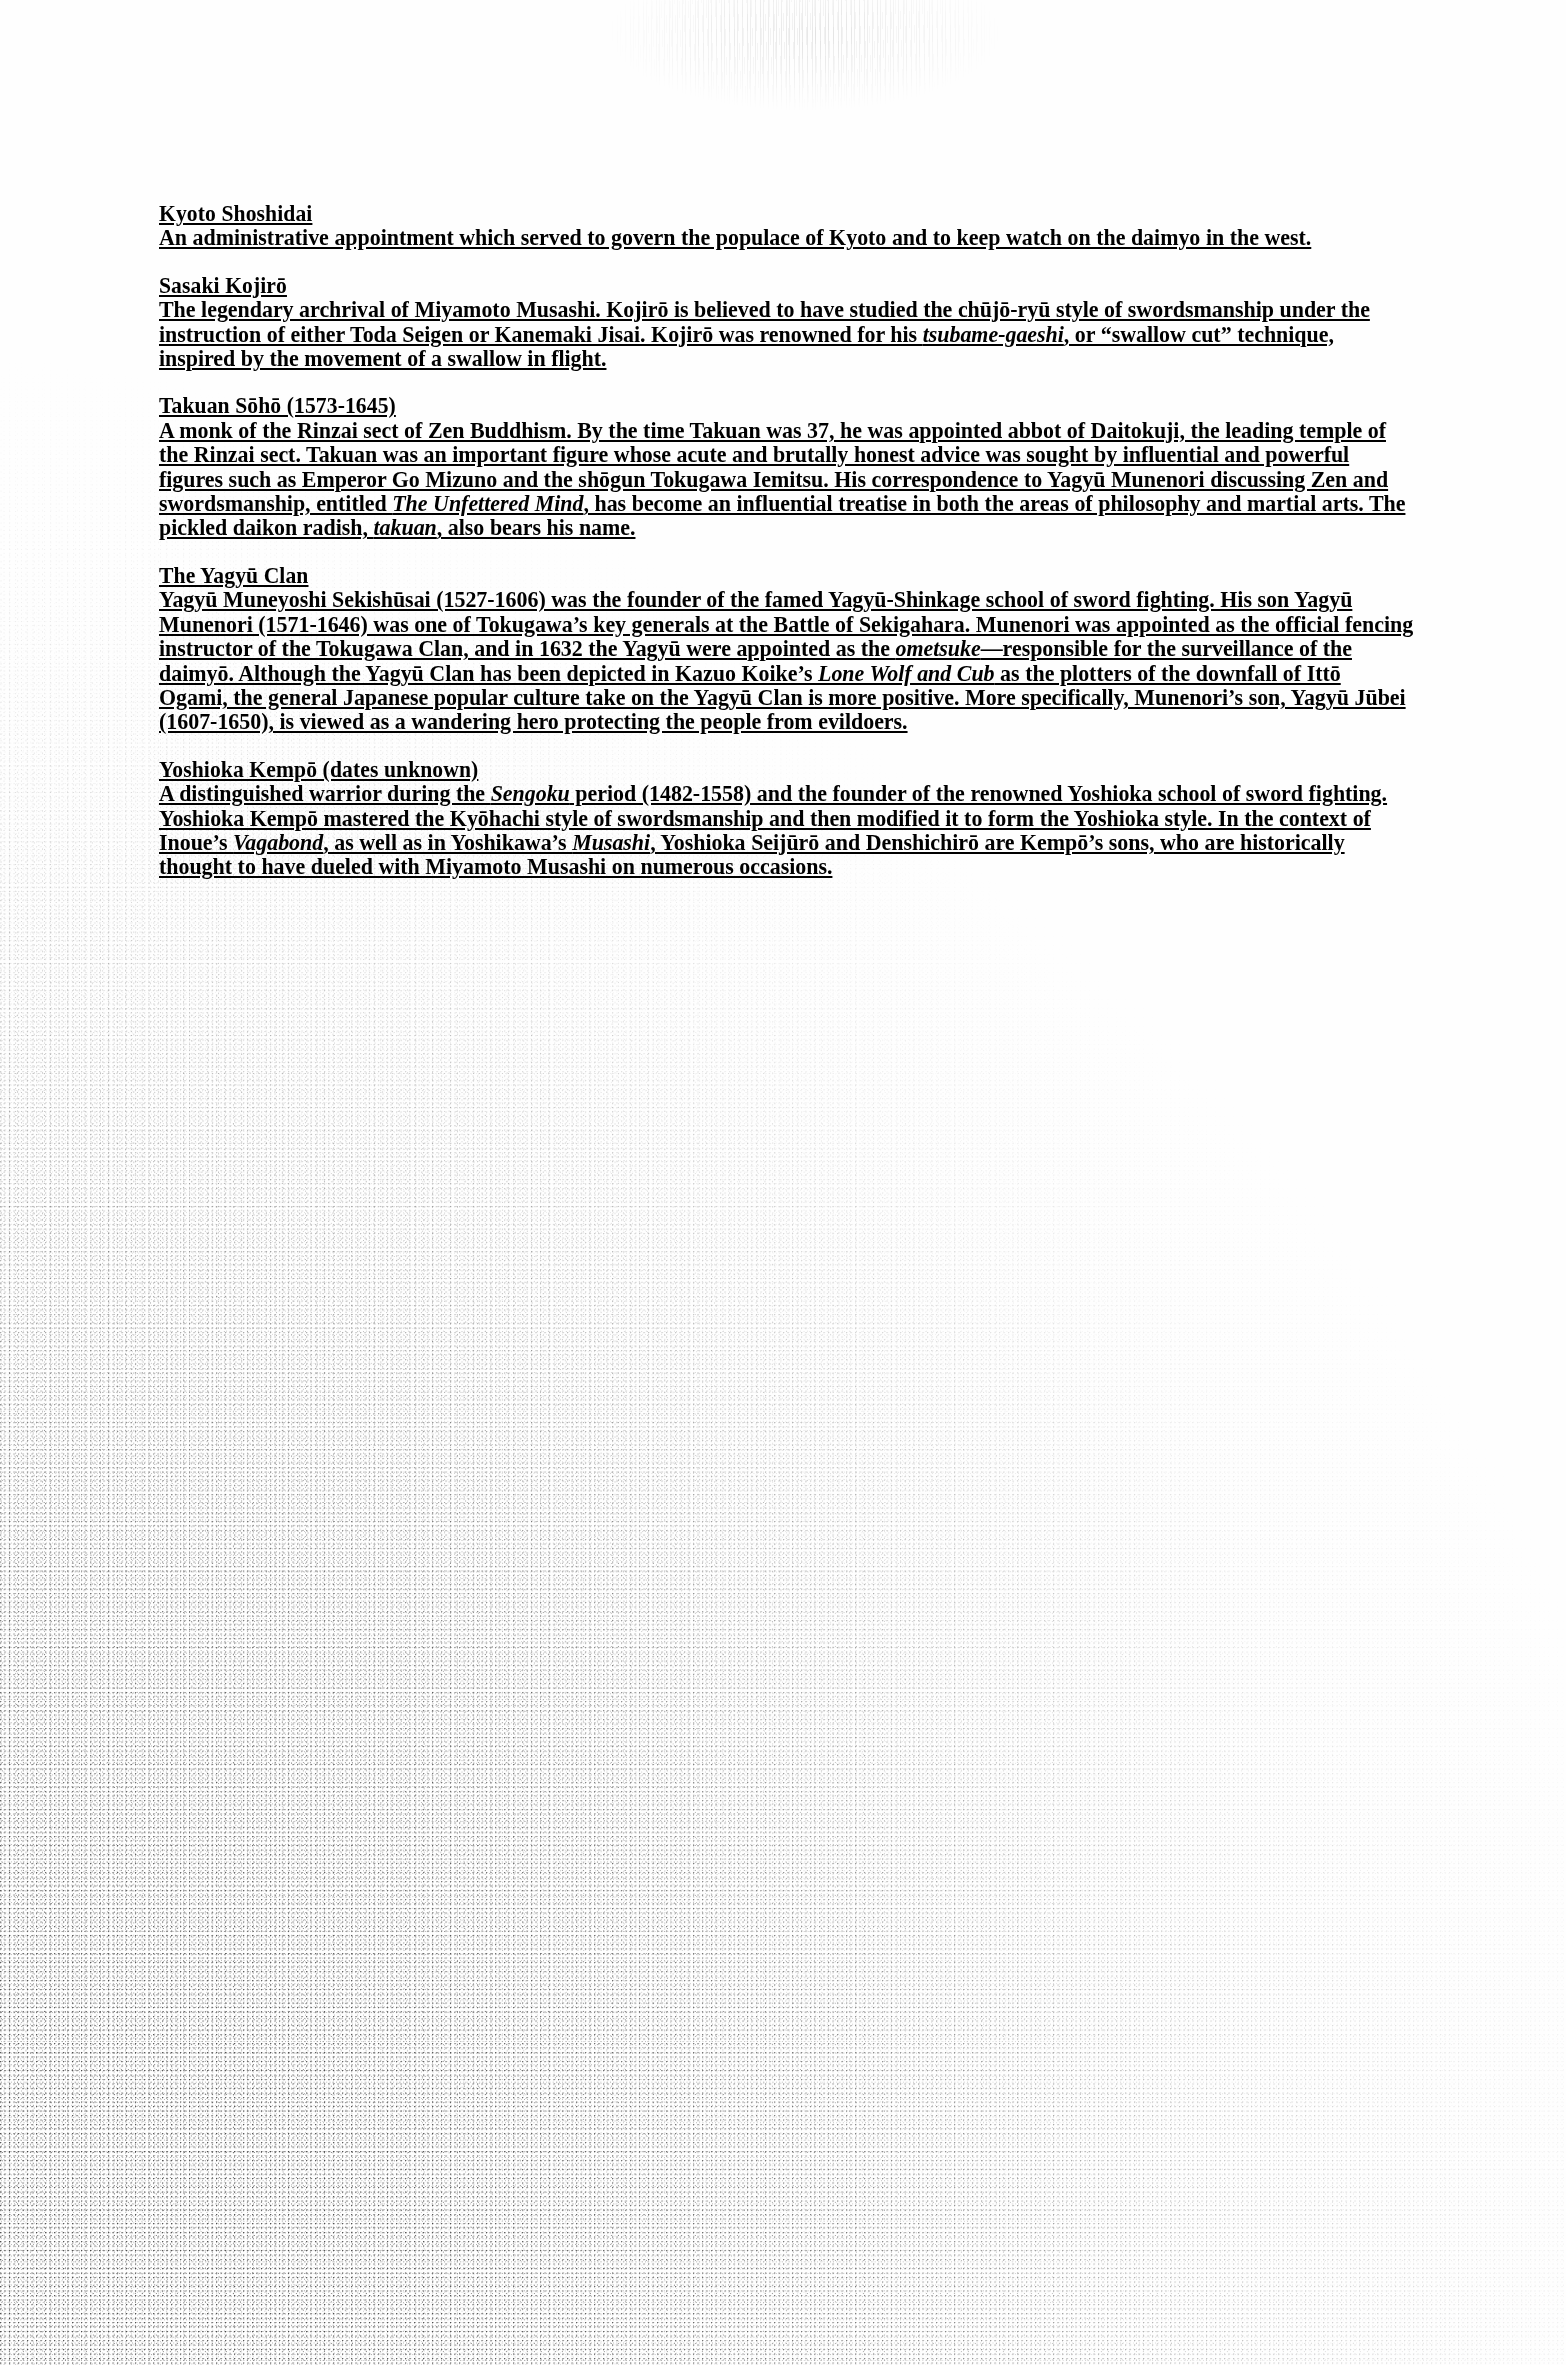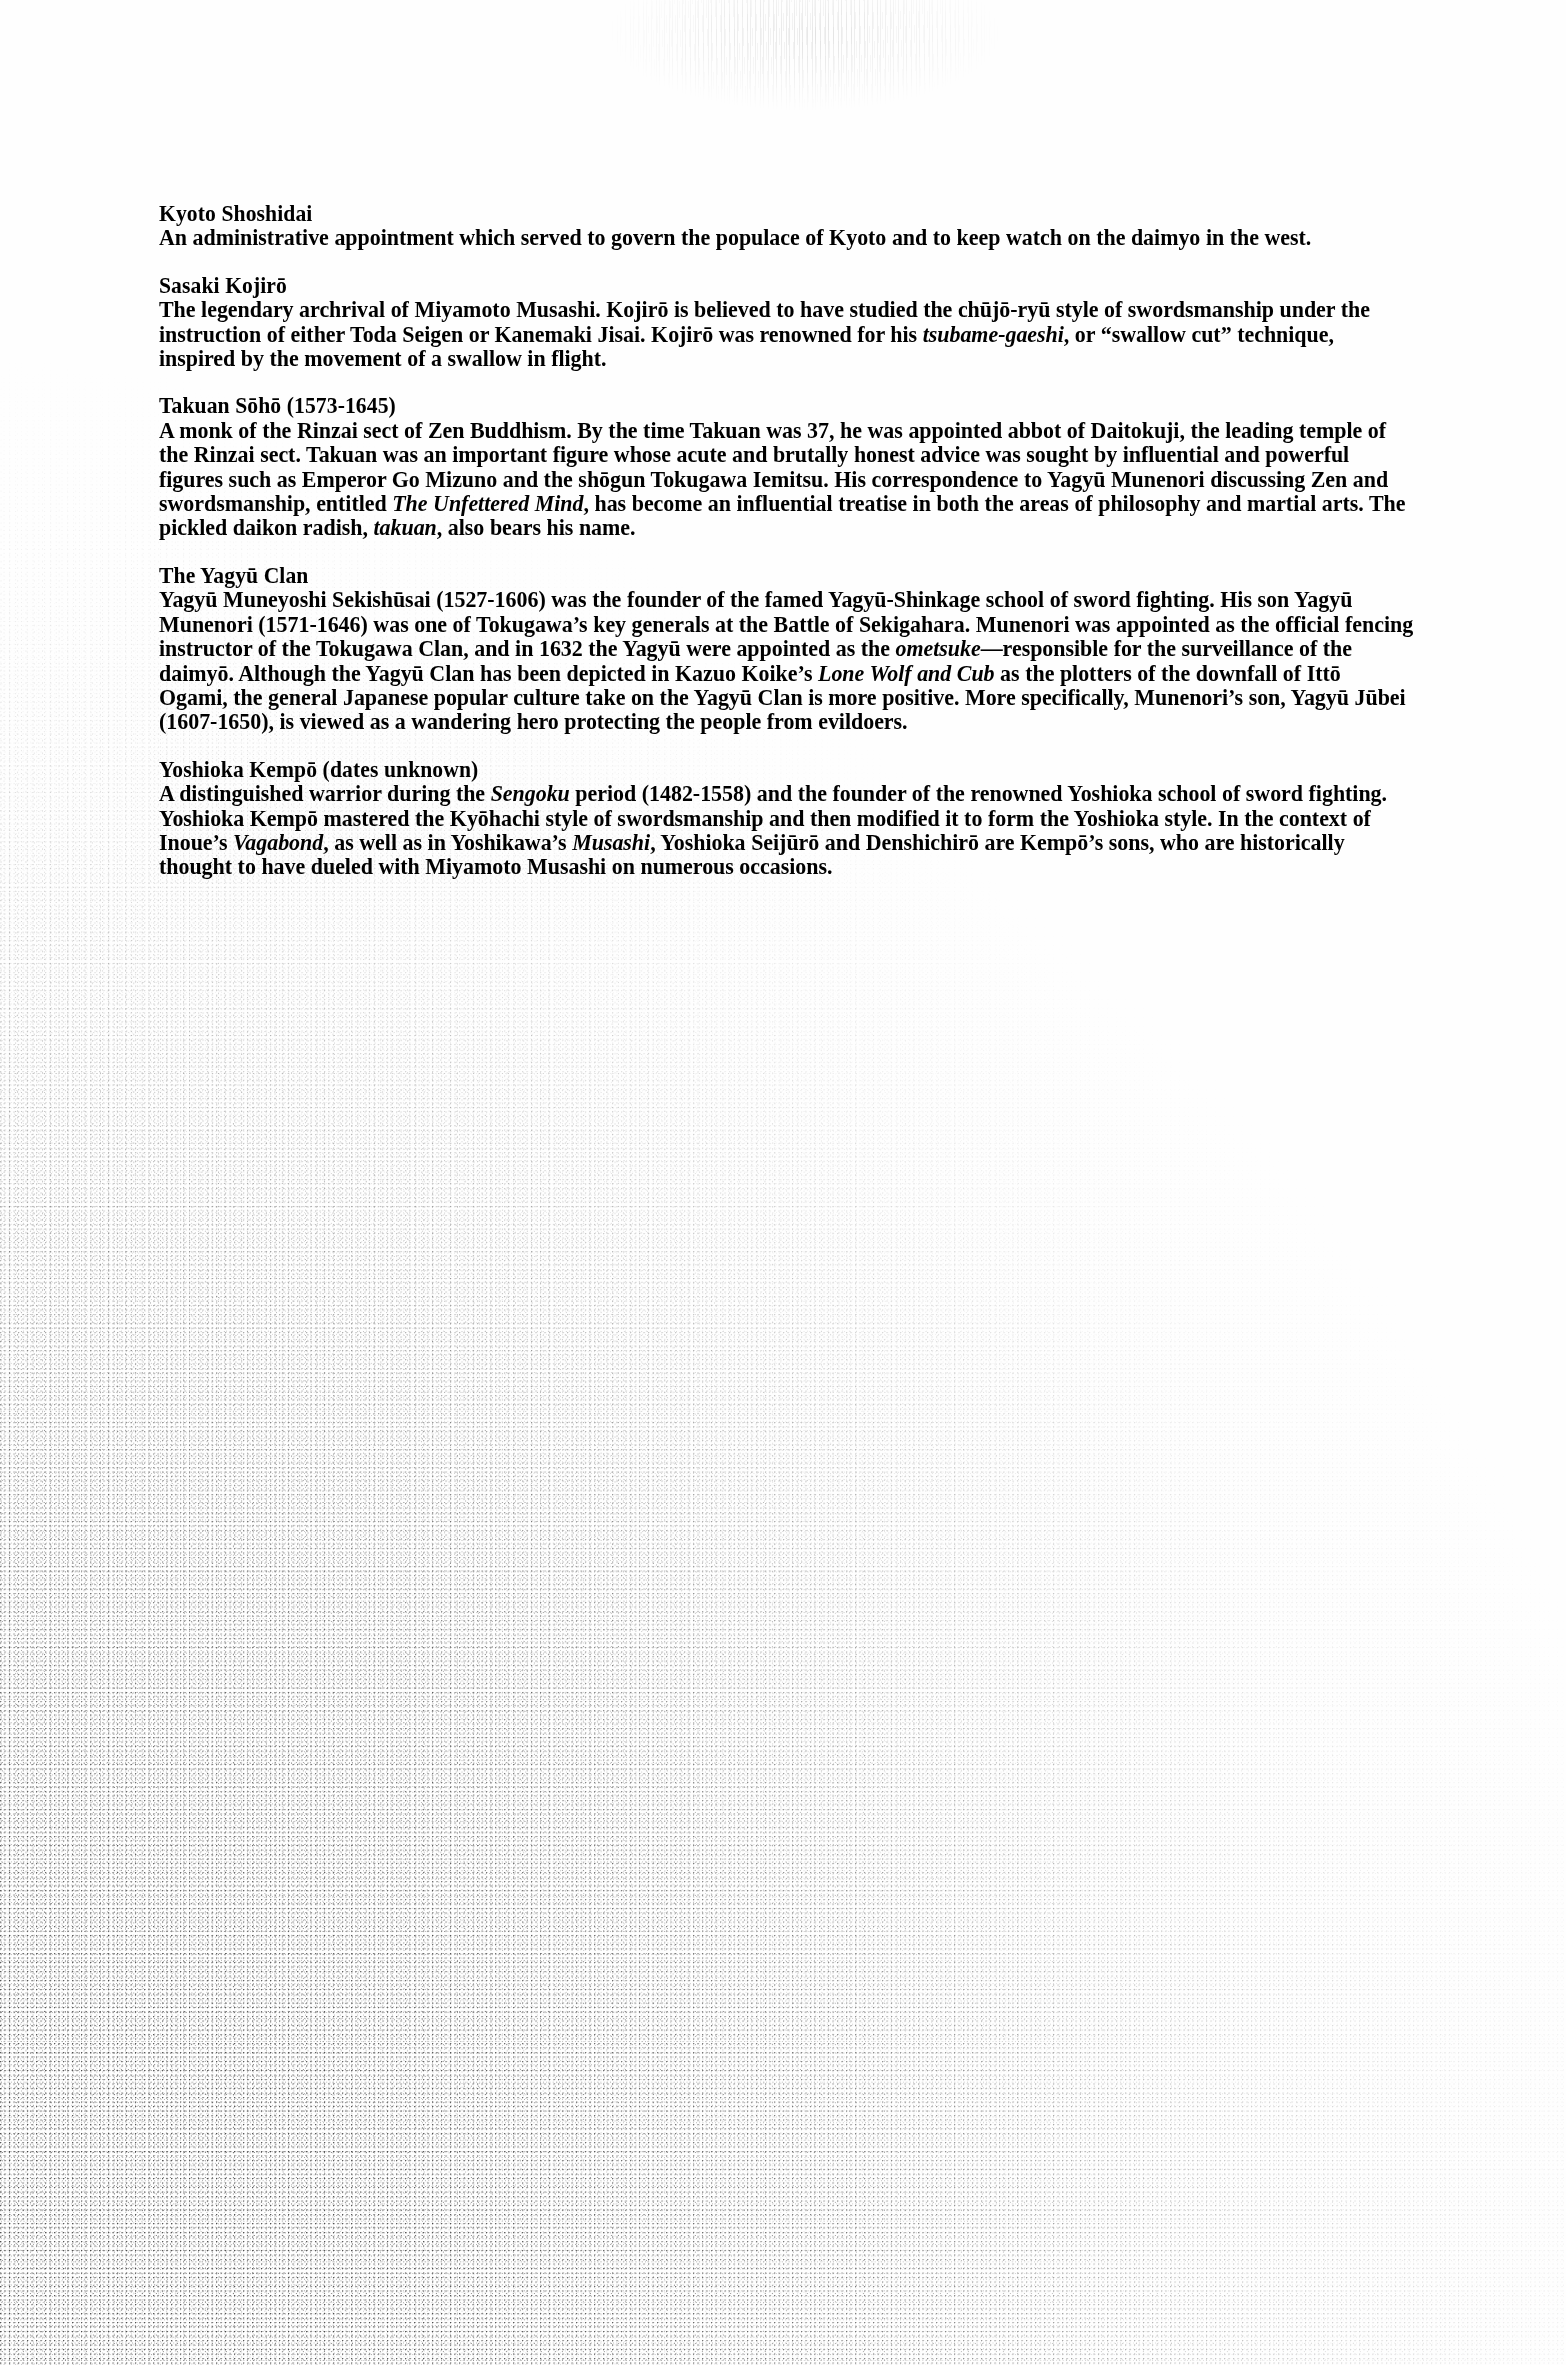--- a/index.html
+++ b/index.html
@@ -69,21 +69,21 @@
 
   
   #content {
     position: absolute;
     left: 159px;
     top: 202px;
     width: 1253px;
     z-index: 5;
   }
 
-  .entry { margin: 0 0 23px 0; }
+  .entry { margin: 0 0 23px 0; text-decoration: underline; }
   .entry:last-child { margin-bottom: 0; }
 
   .entry-term {
     font-family: "Liberation Serif", "DejaVu Serif", serif;
     font-weight: 700;
     font-size: 23px;
     line-height: 24.4px;
     color: #000000;
     letter-spacing: 0.1px;
     transform: scaleX(0.94);

